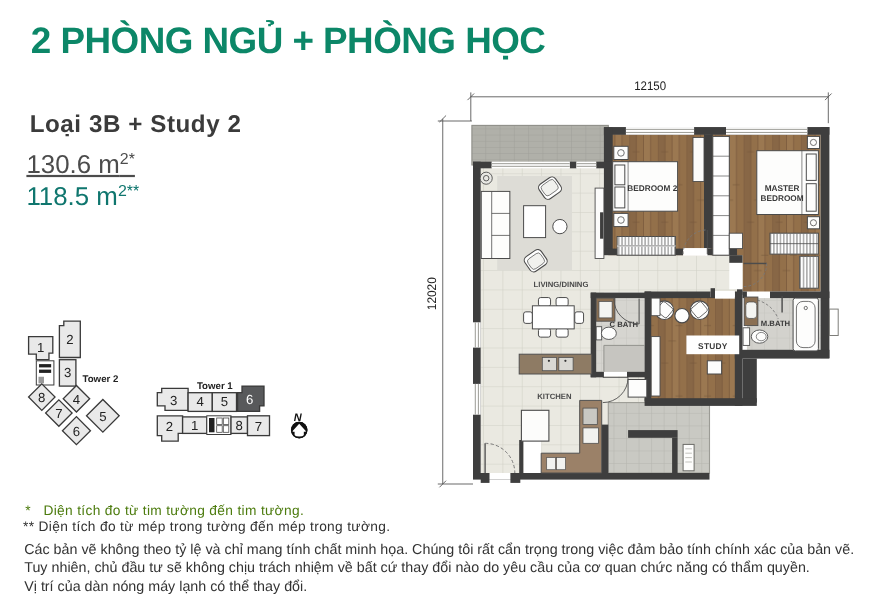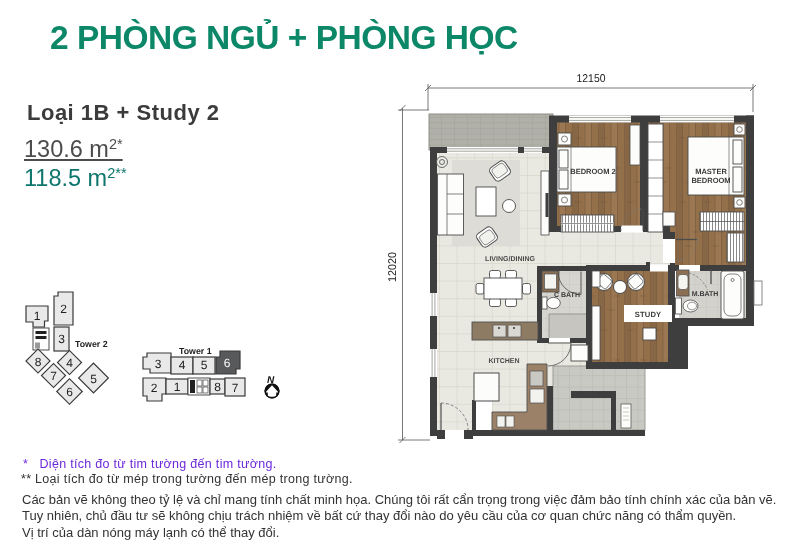--- a/index.html
+++ b/index.html
@@ -2,31 +2,31 @@
 <html><head>
 <meta charset="utf-8">
 <style>
   html,body{margin:0;padding:0;} svg text{text-rendering:geometricPrecision;}
   body{width:796px;height:550px;position:relative;font-family:"Liberation Sans",sans-serif;background:#ffffff;overflow:hidden;}
   .abs{position:absolute;}
 </style>
 </head>
 <body>
 
-<div class="abs" style="left:28px;top:19px;font-size:33.5px;font-weight:bold;color:#0c8768;letter-spacing:-0.5px;white-space:nowrap;margin-left:22px;">2 PHÒNG NGỦ + PHÒNG HỌC</div>
-
-<div class="abs" style="left:27px;top:100px;font-size:22px;font-weight:bold;color:#3b3b3b;letter-spacing:0.5px;white-space:nowrap;">Loại 1B + Study 2</div>
+<div class="abs" style="left:28px;top:19px;font-size:33.5px;font-weight:bold;color:#0c8768;letter-spacing:-0.5px;white-space:nowrap;">2 PHÒNG NGỦ + PHÒNG HỌC</div>
+
+<div class="abs" style="left:27px;top:100px;font-size:22px;font-weight:bold;color:#3b3b3b;letter-spacing:0.5px;white-space:nowrap;">Loại 3B + Study 2</div>
 
 <div class="abs" style="left:24px;top:136px;font-size:23.5px;color:#4c4c4c;white-space:nowrap;text-decoration:underline;">130.6 m<span style="font-size:14.5px;vertical-align:8px;">2*</span></div>
 
 <div class="abs" style="left:24px;top:164.5px;font-size:23.5px;color:#0f766e;white-space:nowrap;">118.5 m<span style="font-size:14.5px;vertical-align:8px;">2**</span></div>
 
-<div class="abs" style="left:23px;top:457px;font-size:12.5px;letter-spacing:0.3px;color:#6d28d9;white-space:nowrap;text-align:right;">*&nbsp;&nbsp; Diện tích đo từ  tim tường đến tim tường.</div>
-
-<div class="abs" style="left:21px;top:472px;font-size:12.5px;letter-spacing:0.3px;color:#333;white-space:nowrap;">** Loại tích đo từ mép trong tường đến mép trong tường.</div>
+<div class="abs" style="left:23px;top:457px;font-size:12.5px;letter-spacing:0.3px;color:#4d7c0f;white-space:nowrap;text-align:right;">*&nbsp;&nbsp; Diện tích đo từ  tim tường đến tim tường.</div>
+
+<div class="abs" style="left:21px;top:472px;font-size:12.5px;letter-spacing:0.3px;color:#333;white-space:nowrap;">** Diện tích đo từ mép trong tường đến mép trong tường.</div>
 
 <div class="abs" style="left:22px;top:492px;font-size:13px;color:#333;line-height:16.3px;white-space:nowrap;">Các bản vẽ không theo tỷ lệ và chỉ mang tính chất minh họa. Chúng tôi rất cẩn trọng trong việc đảm bảo tính chính xác của bản vẽ.<br>Tuy nhiên, chủ đầu tư sẽ không chịu trách nhiệm về bất cứ thay đổi nào do yêu cầu của cơ quan chức năng có thẩm quyền.<br>Vị trí của dàn nóng máy lạnh có thể thay đổi.</div>
 
 <svg class="abs" style="left:0;top:0;" width="796" height="550" viewBox="0 0 796 550">
 <defs>
   <pattern id="wood" width="26" height="64" patternUnits="userSpaceOnUse">
     <rect width="26" height="64" fill="#93704a"></rect>
     <rect x="0" width="6.5" height="64" fill="#886746"></rect>
     <rect x="13" width="6.5" height="64" fill="#9b7851"></rect>
     <path d="M6.5,0V64 M13,0V64 M19.5,0V64 M0,0V64" stroke="#74553a" stroke-width="0.6"></path>

